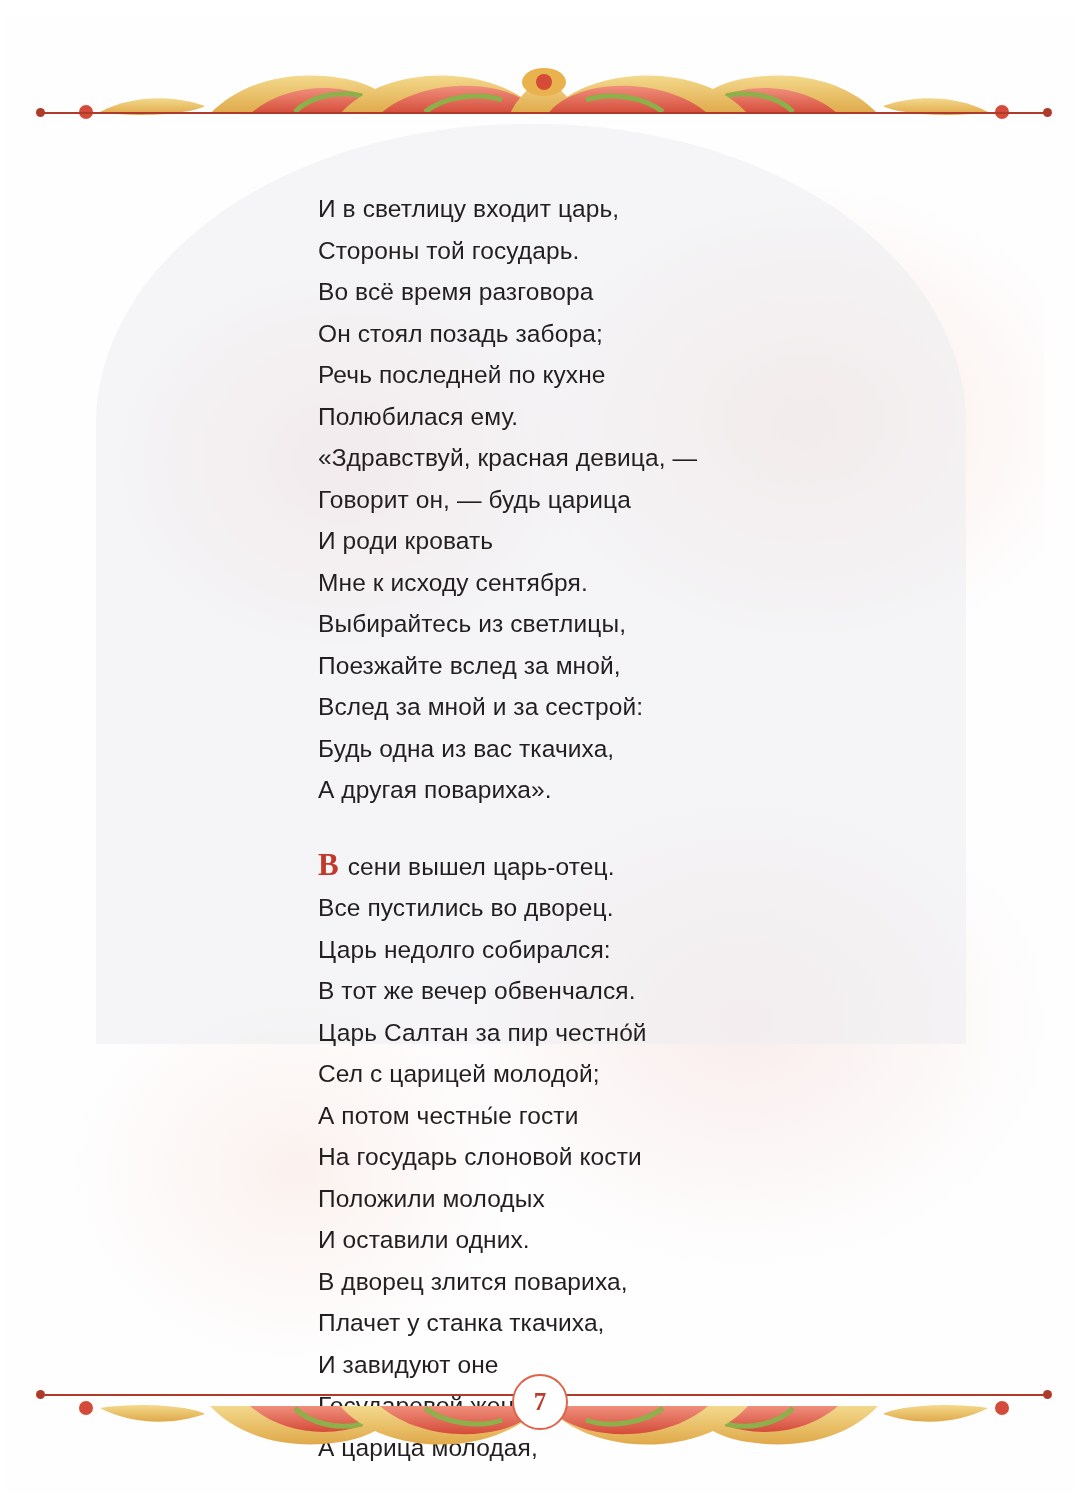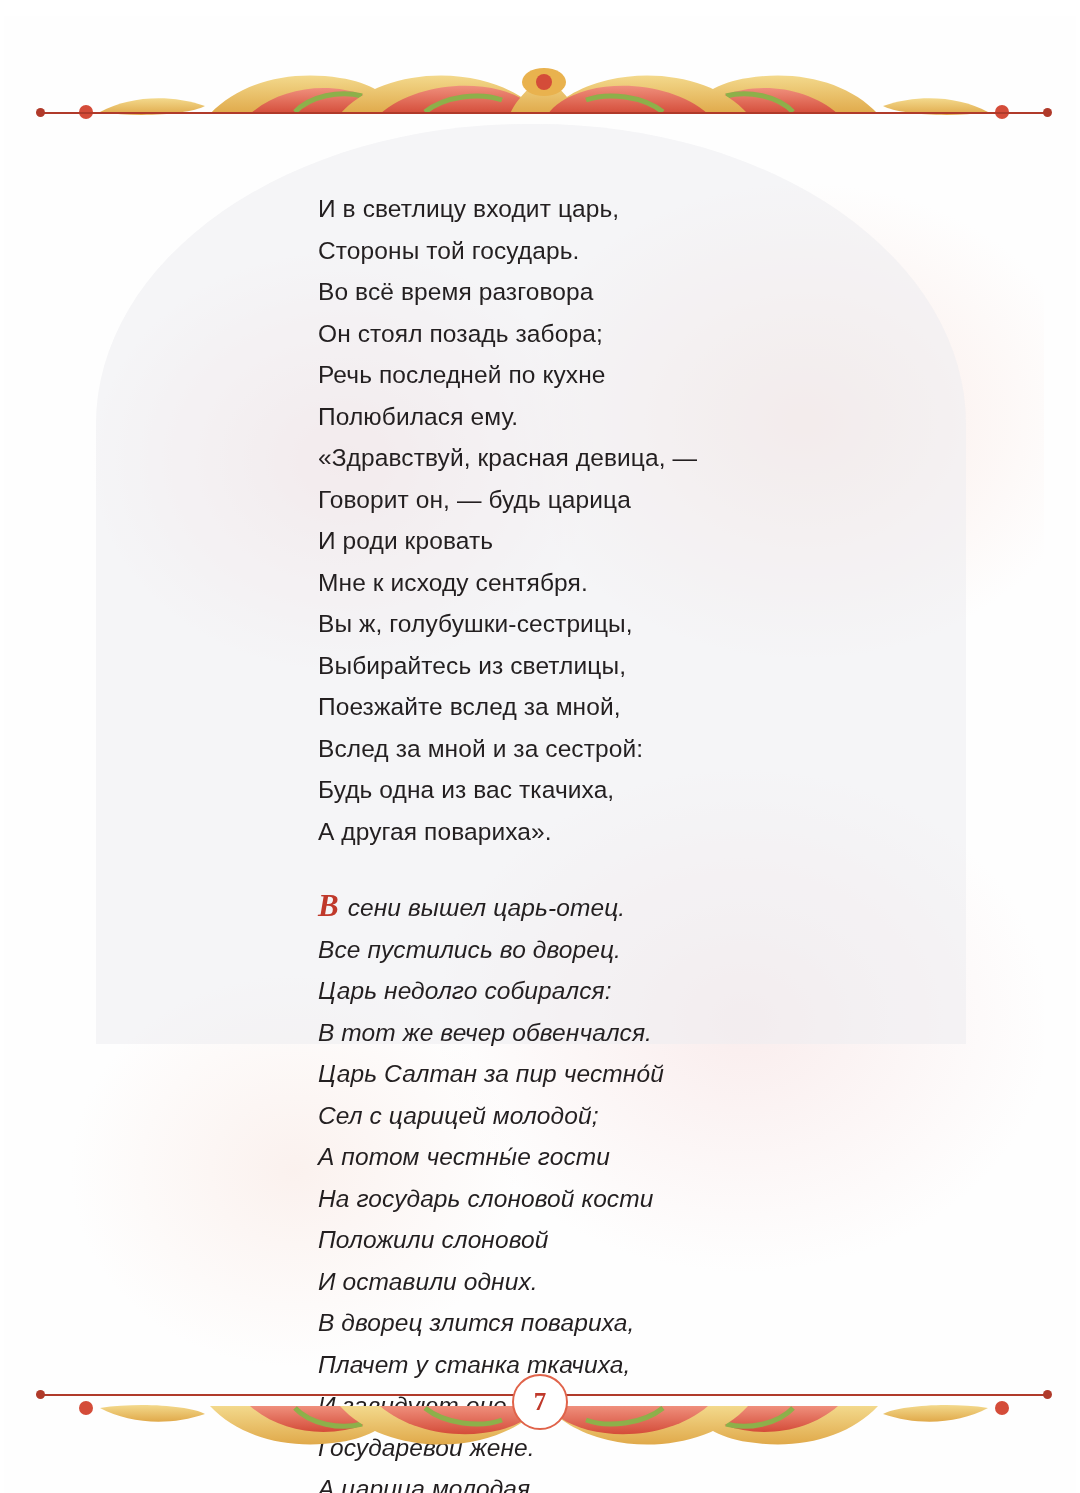--- a/index.html
+++ b/index.html
@@ -120,21 +120,21 @@
   .dropcap {
     color: #c0392b;
     font-family: "Liberation Serif", serif;
     font-weight: bold;
     font-size: 31px;
     line-height: 41.5px;
     vertical-align: baseline;
     margin-right: 2px;
   }
   .stanza.second { margin-left: -4px; }
-  .stanza.second .line { margin-left: 4px; font-style: italic; }
+  .stanza.second .line { margin-left: 4px; }
 </style>
 </head>
 <body>
 
 <div class="page">
 
   <div class="page-tint"></div>
   <div class="ghost-arch"></div>
 
   <div class="ornament top">
@@ -188,38 +188,37 @@
       <div class="line">И в светлицу входит царь,</div>
       <div class="line">Стороны той государь.</div>
       <div class="line">Во всё время разговора</div>
       <div class="line">Он стоял позадь забора;</div>
       <div class="line">Речь последней по кухне</div>
       <div class="line">Полюбилася ему.</div>
       <div class="line">«Здравствуй, красная девица, —</div>
       <div class="line">Говорит он, — будь царица</div>
       <div class="line">И роди кровать</div>
       <div class="line">Мне к исходу сентября.</div>
-      <div class="line">Вы ж, голубушки-сестрицы,</div>
       <div class="line">Выбирайтесь из светлицы,</div>
       <div class="line">Поезжайте вслед за мной,</div>
       <div class="line">Вслед за мной и за сестрой:</div>
       <div class="line">Будь одна из вас ткачиха,</div>
       <div class="line">А другая повариха».</div>
     </div>
 
     <div class="stanza second">
       <div class="line dropcap-line"><span class="dropcap">В</span><span> сени вышел царь-отец.</span></div>
       <div class="line">Все пустились во дворец.</div>
       <div class="line">Царь недолго собирался:</div>
       <div class="line">В тот же вечер обвенчался.</div>
       <div class="line">Царь Салтан за пир честно́й</div>
       <div class="line">Сел с царицей молодой;</div>
       <div class="line">А потом честны́е гости</div>
       <div class="line">На государь слоновой кости</div>
-      <div class="line">Положили слоновой</div>
+      <div class="line">Положили молодых</div>
       <div class="line">И оставили одних.</div>
       <div class="line">В дворец злится повариха,</div>
       <div class="line">Плачет у станка ткачиха,</div>
       <div class="line">И завидуют оне</div>
       <div class="line">Государевой жене.</div>
       <div class="line">А царица молодая,</div>
 
     </div>
 
   </div>

